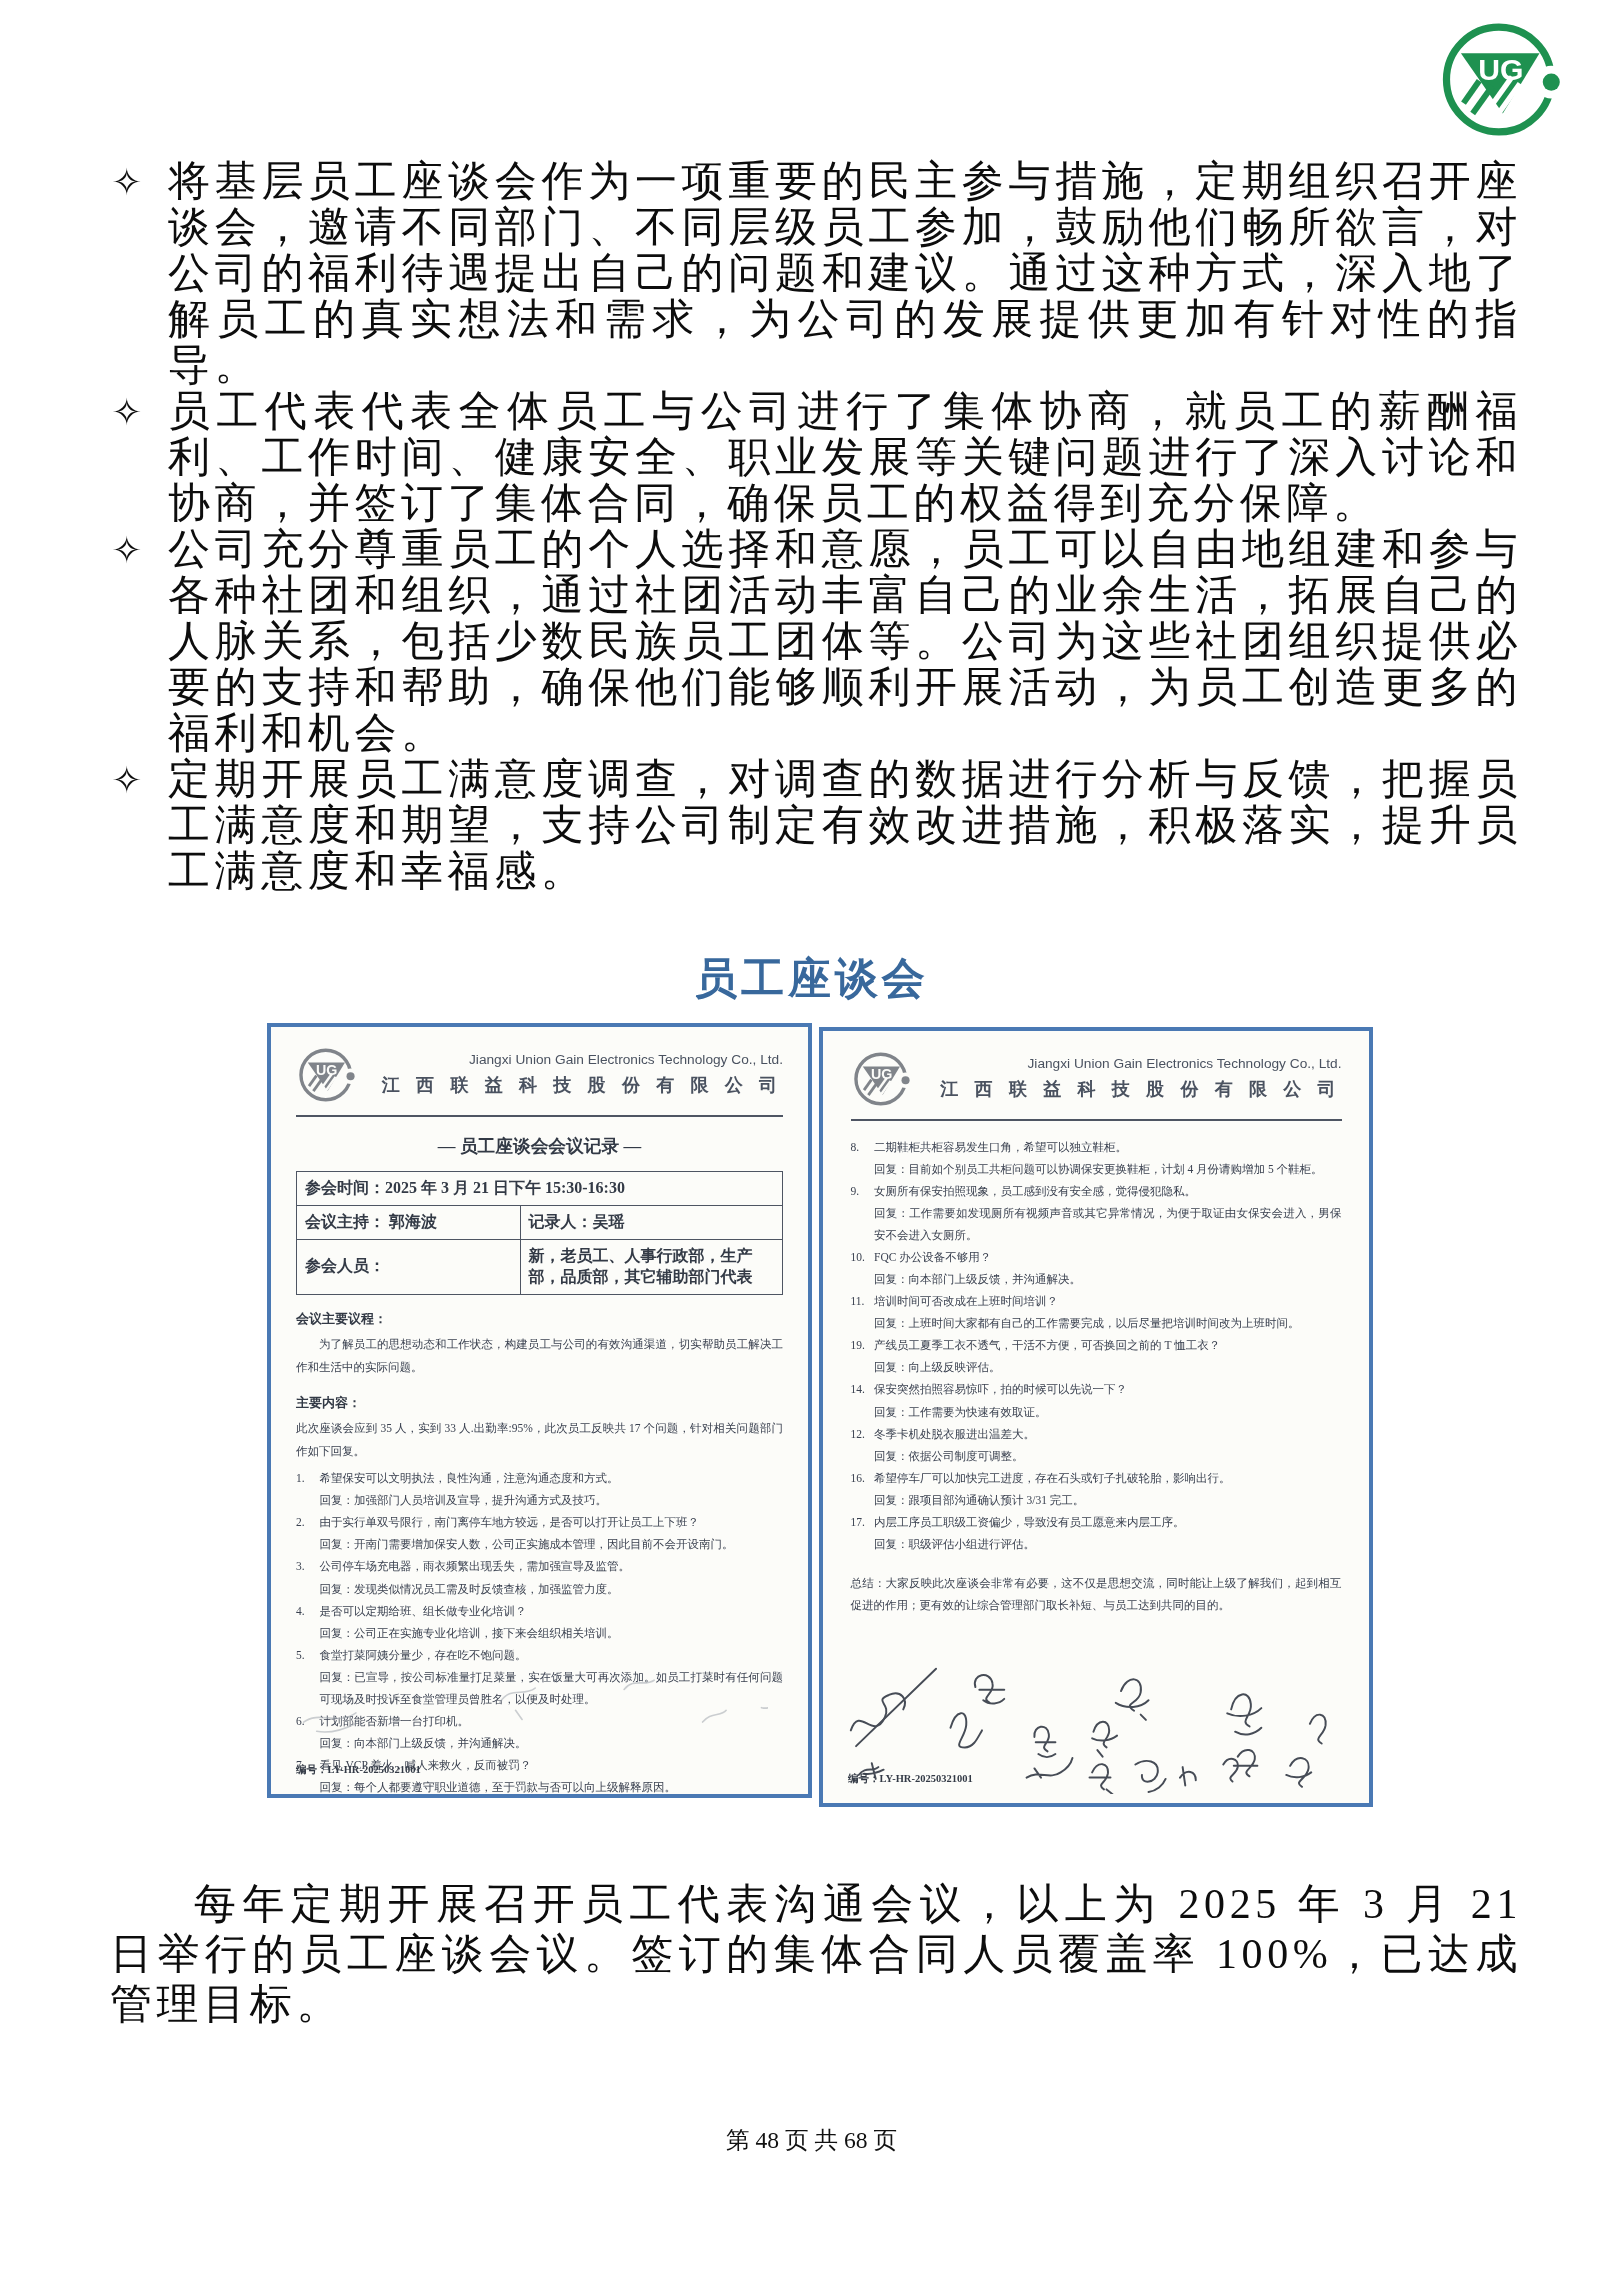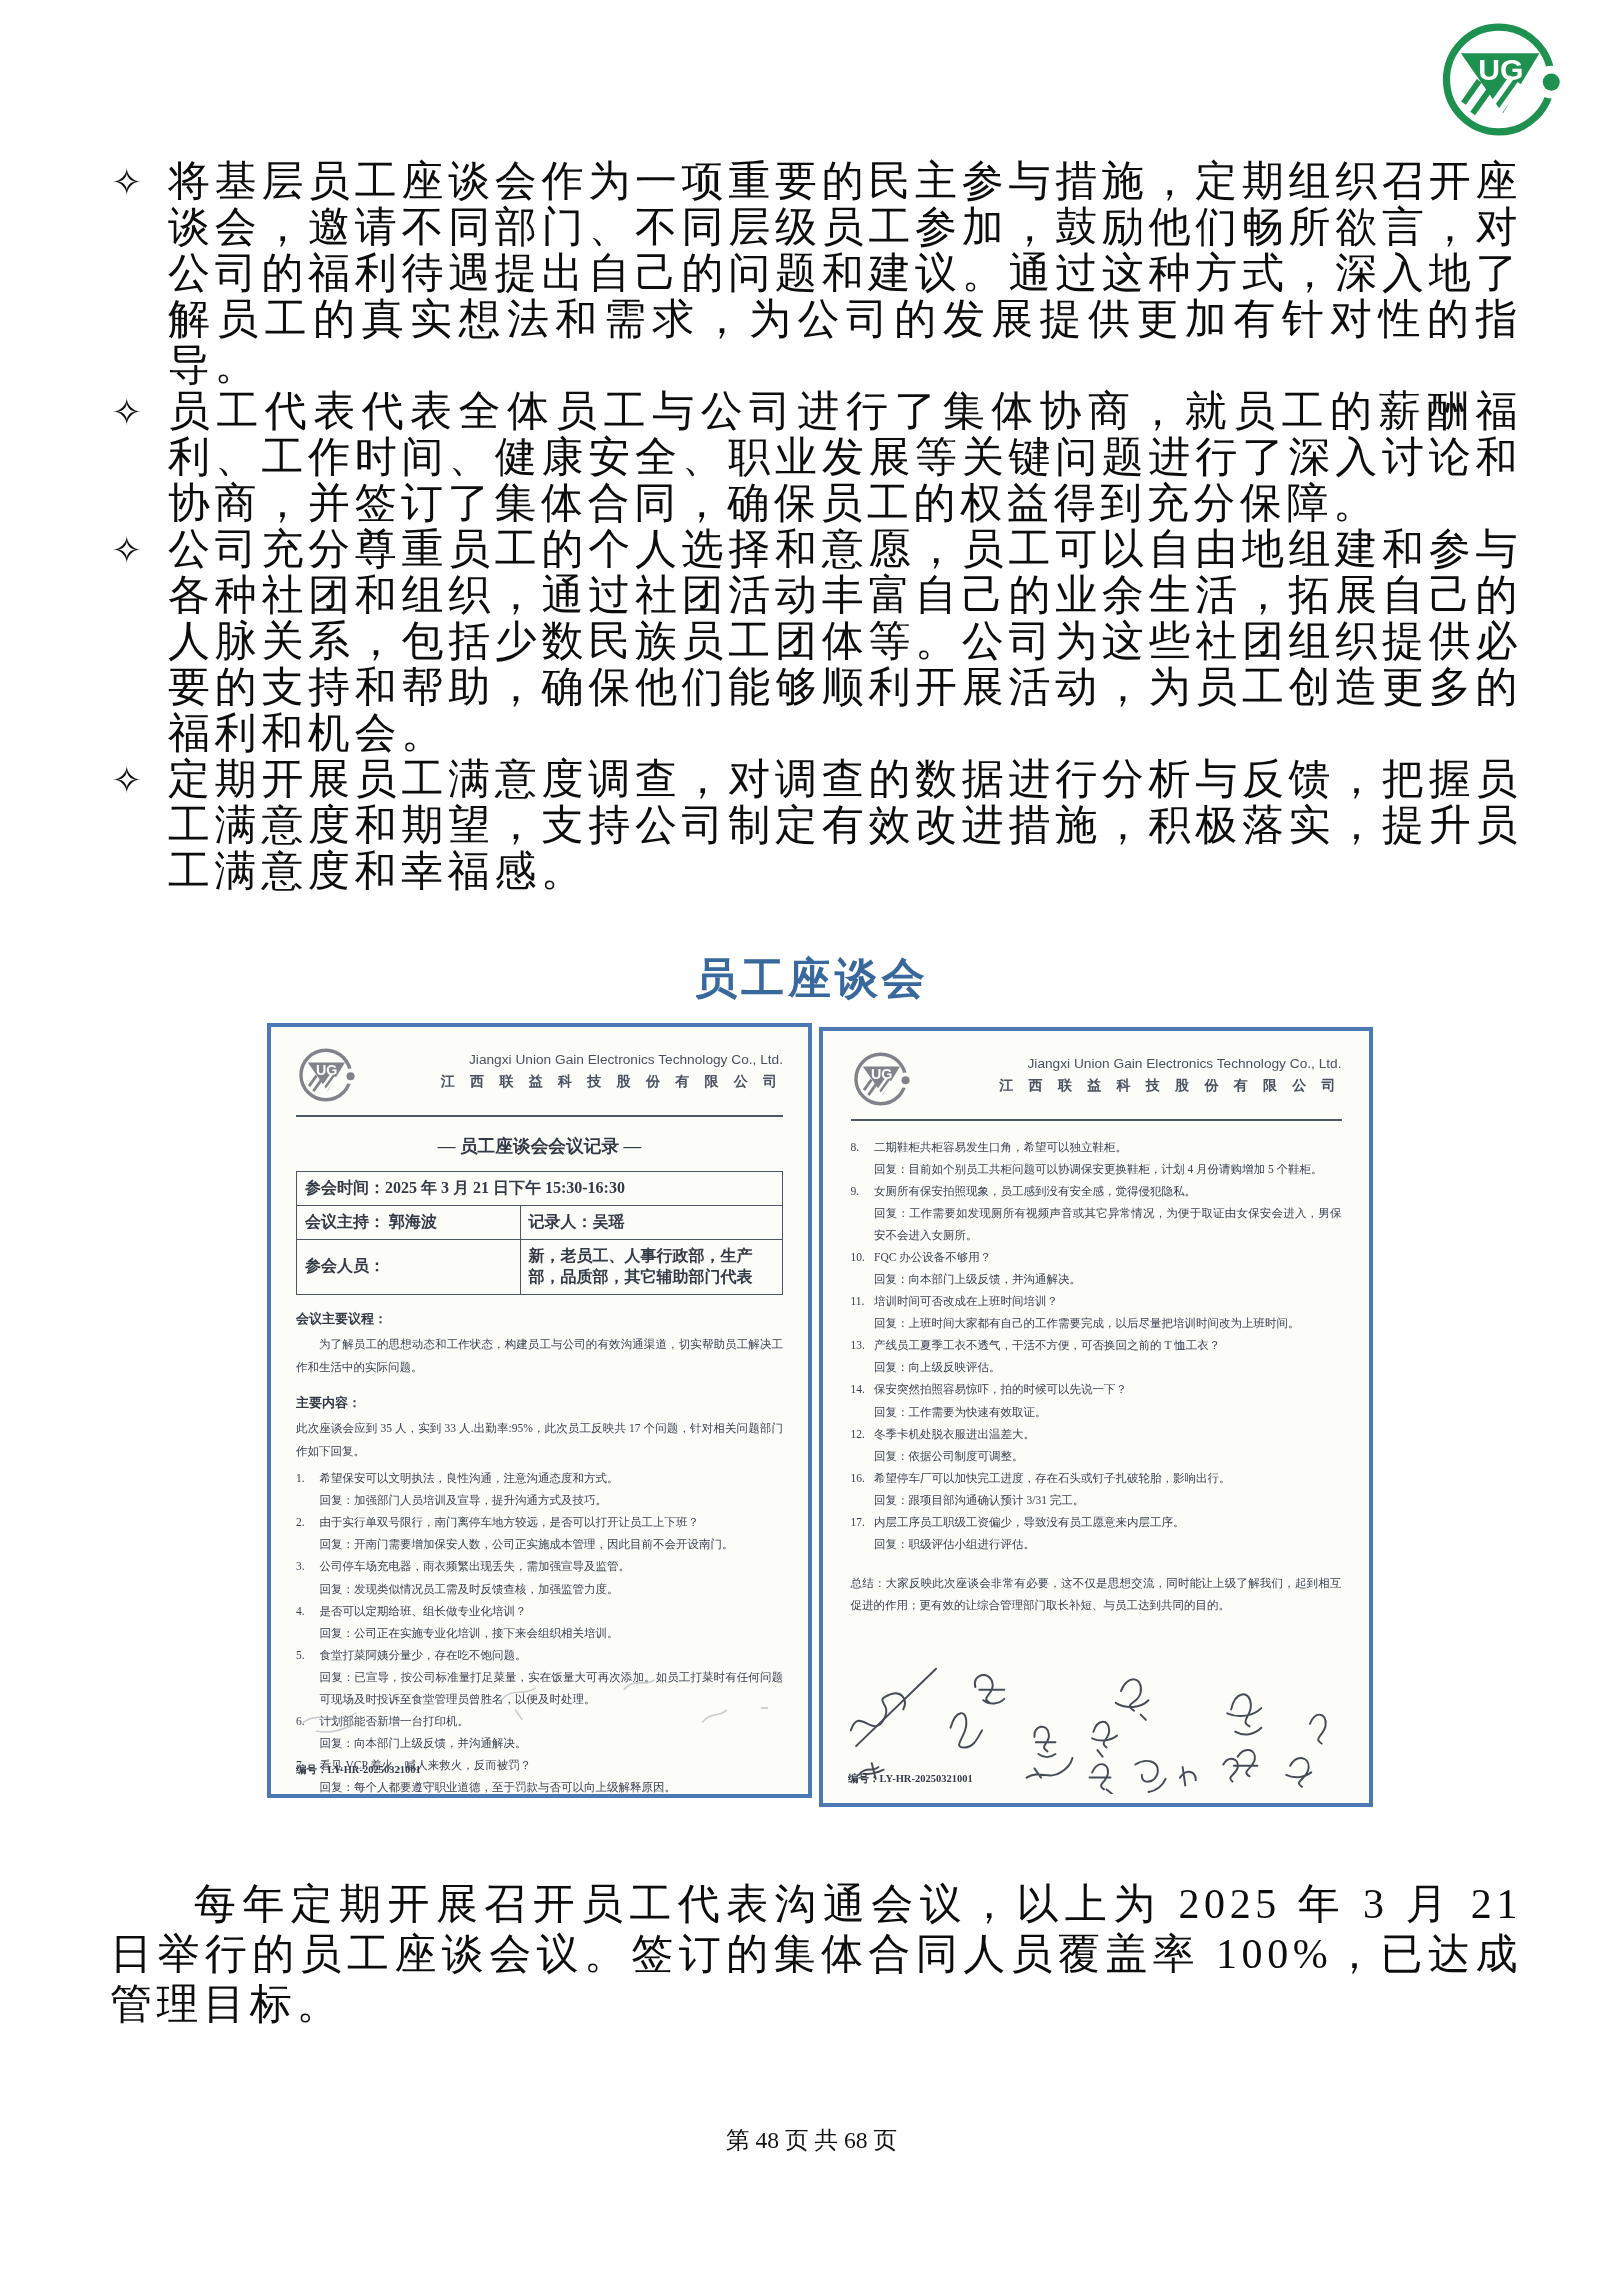--- a/index.html
+++ b/index.html
@@ -18,21 +18,21 @@
     font-size:43px;font-weight:bold;letter-spacing:3.9px;color:#38689C;}
   
   .scan{position:absolute;box-sizing:border-box;border:4.6px solid #4A79B4;background:#FCFCF9;
     overflow:hidden;color:#3A4150;}
   .scan-left{left:267px;top:1023px;width:545px;height:775px;padding:17px 25px;}
   .scan-right{left:819px;top:1027px;width:554px;height:780px;padding:17px 27.5px;}
   .scan-header{display:flex;justify-content:space-between;align-items:flex-start;}
   .scan-logo{width:62px;height:62px;flex:none;opacity:.85;}
   .company{text-align:right;padding-top:7.9px;}
   .company-en{font-size:13.7px;color:#4A5260;font-family:"Liberation Sans","DejaVu Sans",sans-serif;}
-  .company-cn{font-size:14px;letter-spacing:5.9px;margin-top:5.9px;color:#4A5260;font-weight:bold;}
+  .company-cn{font-size:18px;letter-spacing:5.9px;margin-top:5.9px;color:#4A5260;font-weight:bold;}
   .scan-rule{border:none;border-top:2.6px solid #4E5563;margin:9.2px 0 0;}
   .scan-title{text-align:center;font-size:17.7px;font-weight:bold;margin:17px 0 13px;color:#333A46;}
   .scan-table{width:100%;border-collapse:collapse;font-size:16px;font-weight:bold;color:#333A46;}
   .scan-table td{border:1.3px solid #4E5563;padding:5.9px 7.9px;}
   .td-narrow{width:98px;}
   .scan-label{font-weight:bold;font-size:13px;margin:15.7px 0 5.2px;color:#333A46;}
   .scan-par{font-size:11.5px;line-height:1.95;text-align:justify;}
   .scan-par.indent{text-indent:2em;}
   .qa-list{margin-top:5.2px;}
   .qa-list.flush{margin-top:14.4px;}
@@ -237,21 +237,21 @@
       </div>
       <div class="qa-item">
         <div class="qa-q">
           <span class="qa-no">11.</span>
           <span class="qa-text">培训时间可否改成在上班时间培训？</span>
         </div>
         <div class="qa-a">回复：上班时间大家都有自己的工作需要完成，以后尽量把培训时间改为上班时间。</div>
       </div>
       <div class="qa-item">
         <div class="qa-q">
-          <span class="qa-no">13.</span>
+          <span class="qa-no">19.</span>
           <span class="qa-text">产线员工夏季工衣不透气，干活不方便，可否换回之前的 T 恤工衣？</span>
         </div>
         <div class="qa-a">回复：向上级反映评估。</div>
       </div>
       <div class="qa-item">
         <div class="qa-q">
           <span class="qa-no">14.</span>
           <span class="qa-text">保安突然拍照容易惊吓，拍的时候可以先说一下？</span>
         </div>
         <div class="qa-a">回复：工作需要为快速有效取证。</div>

